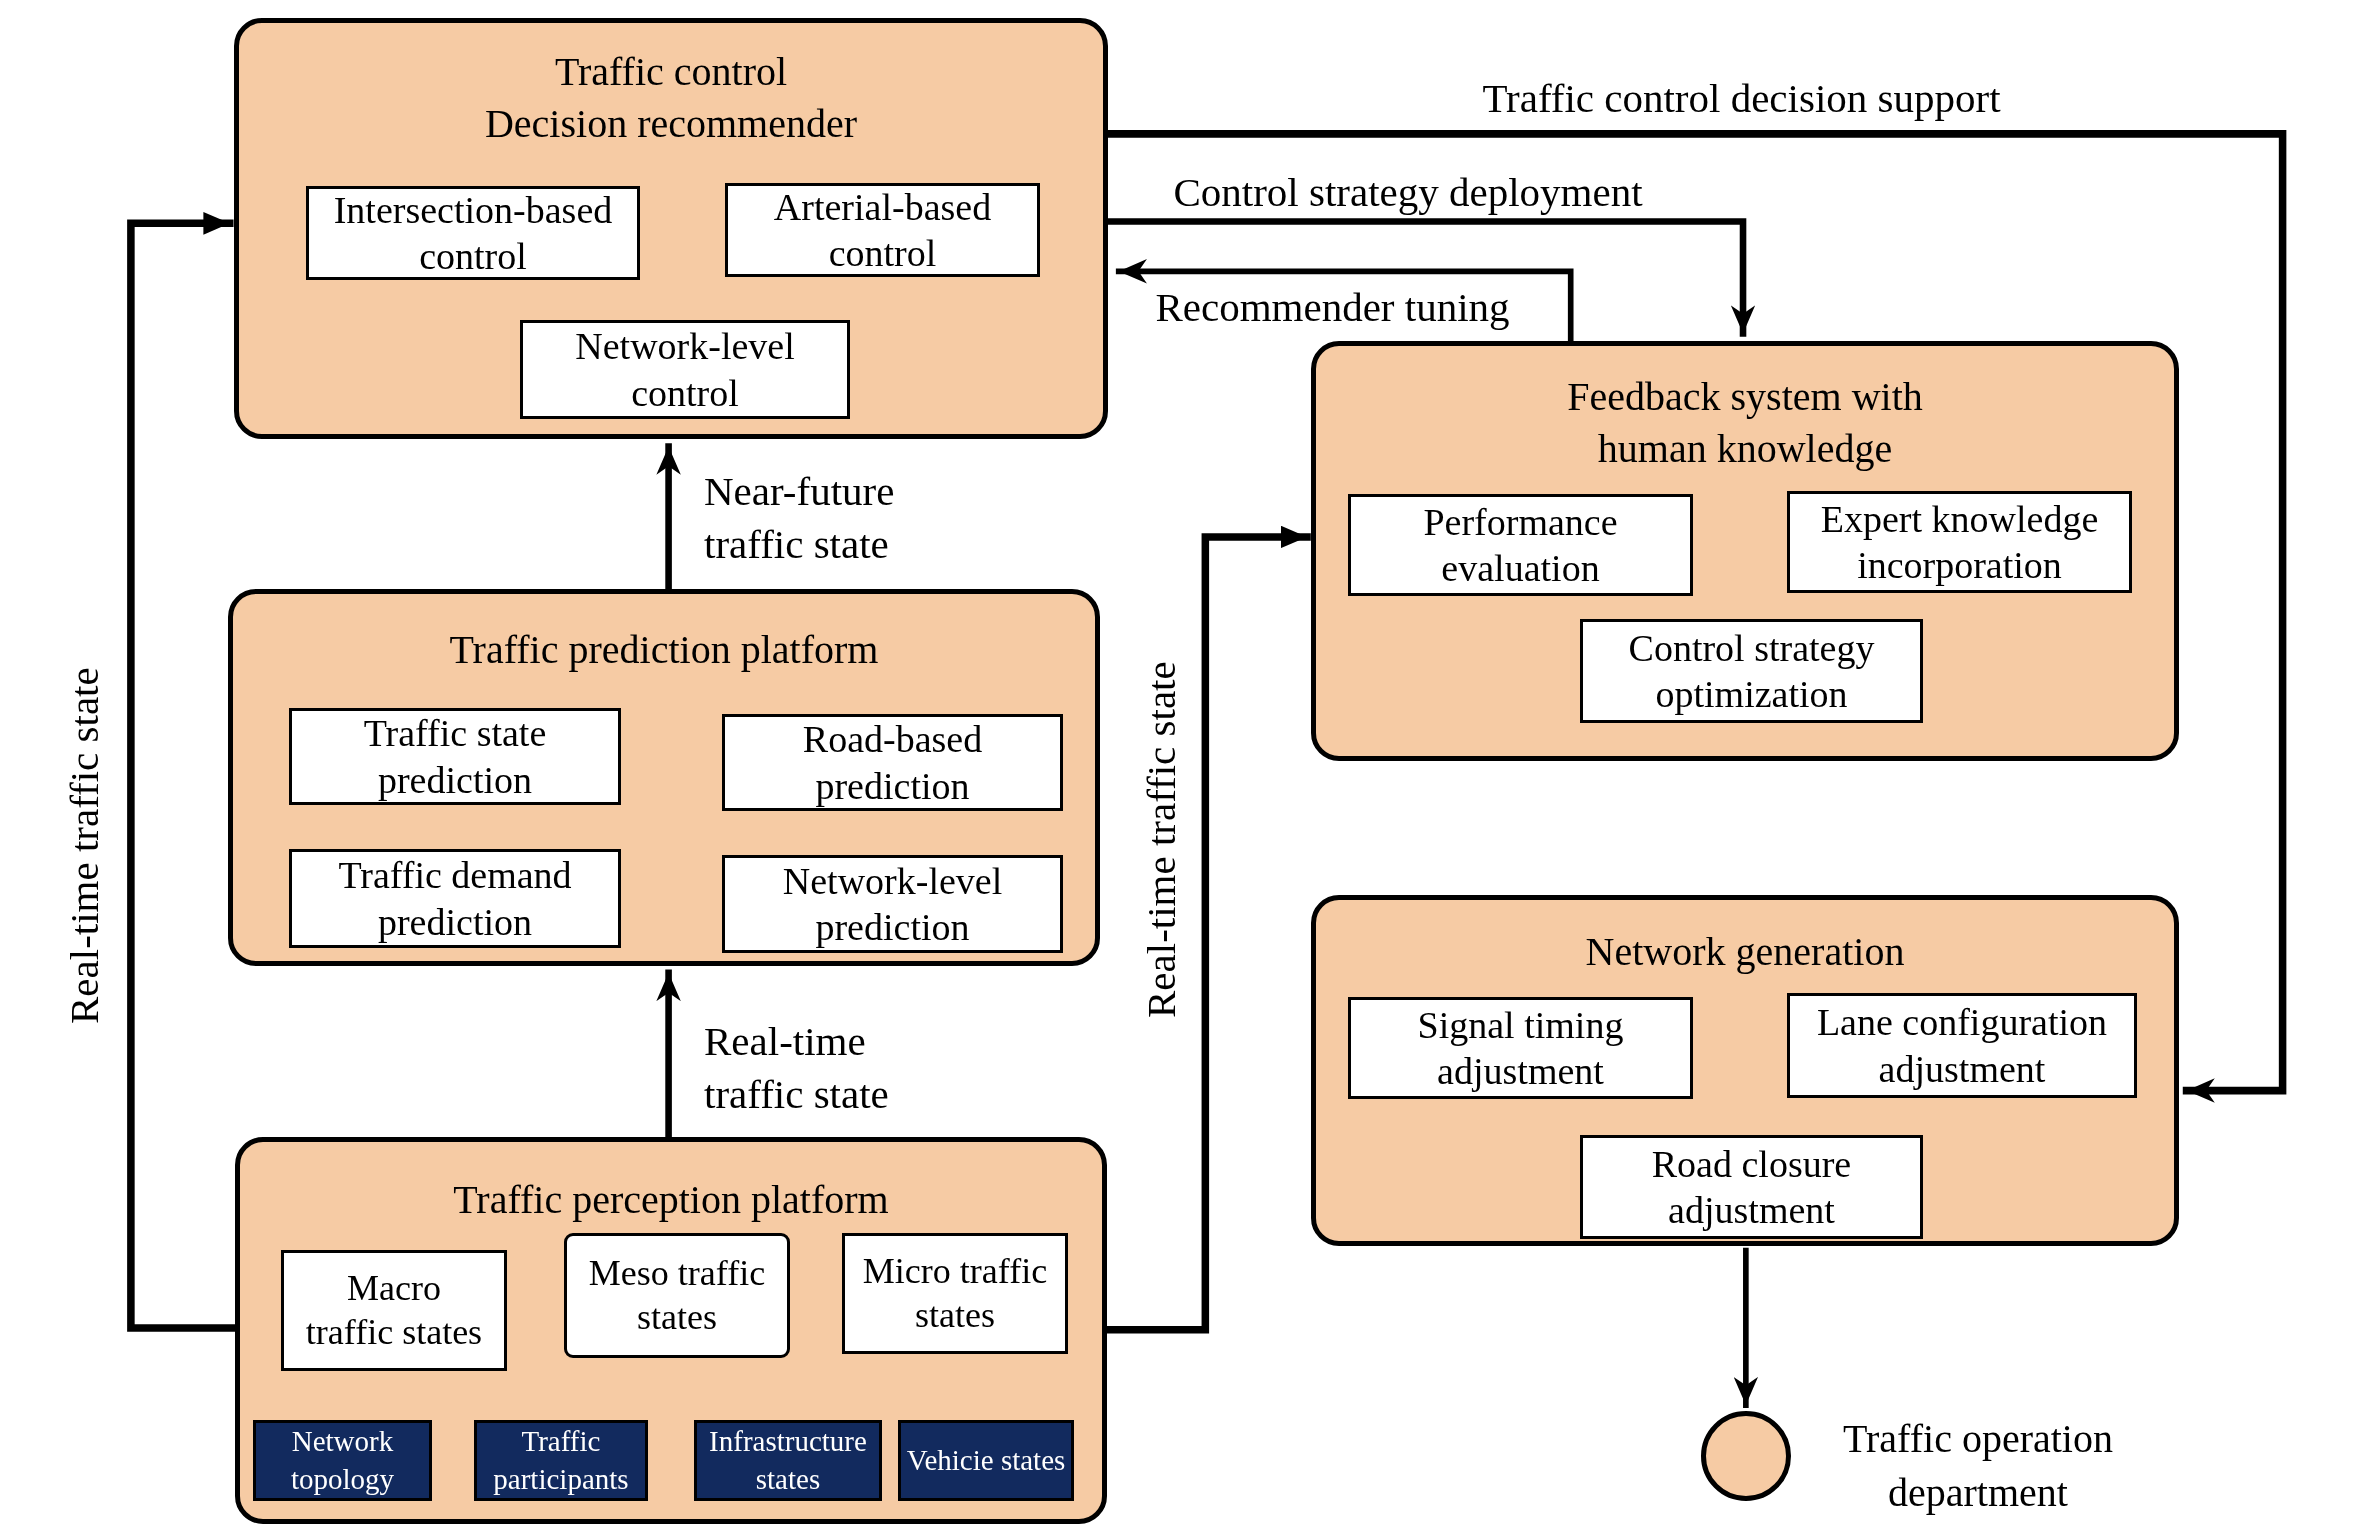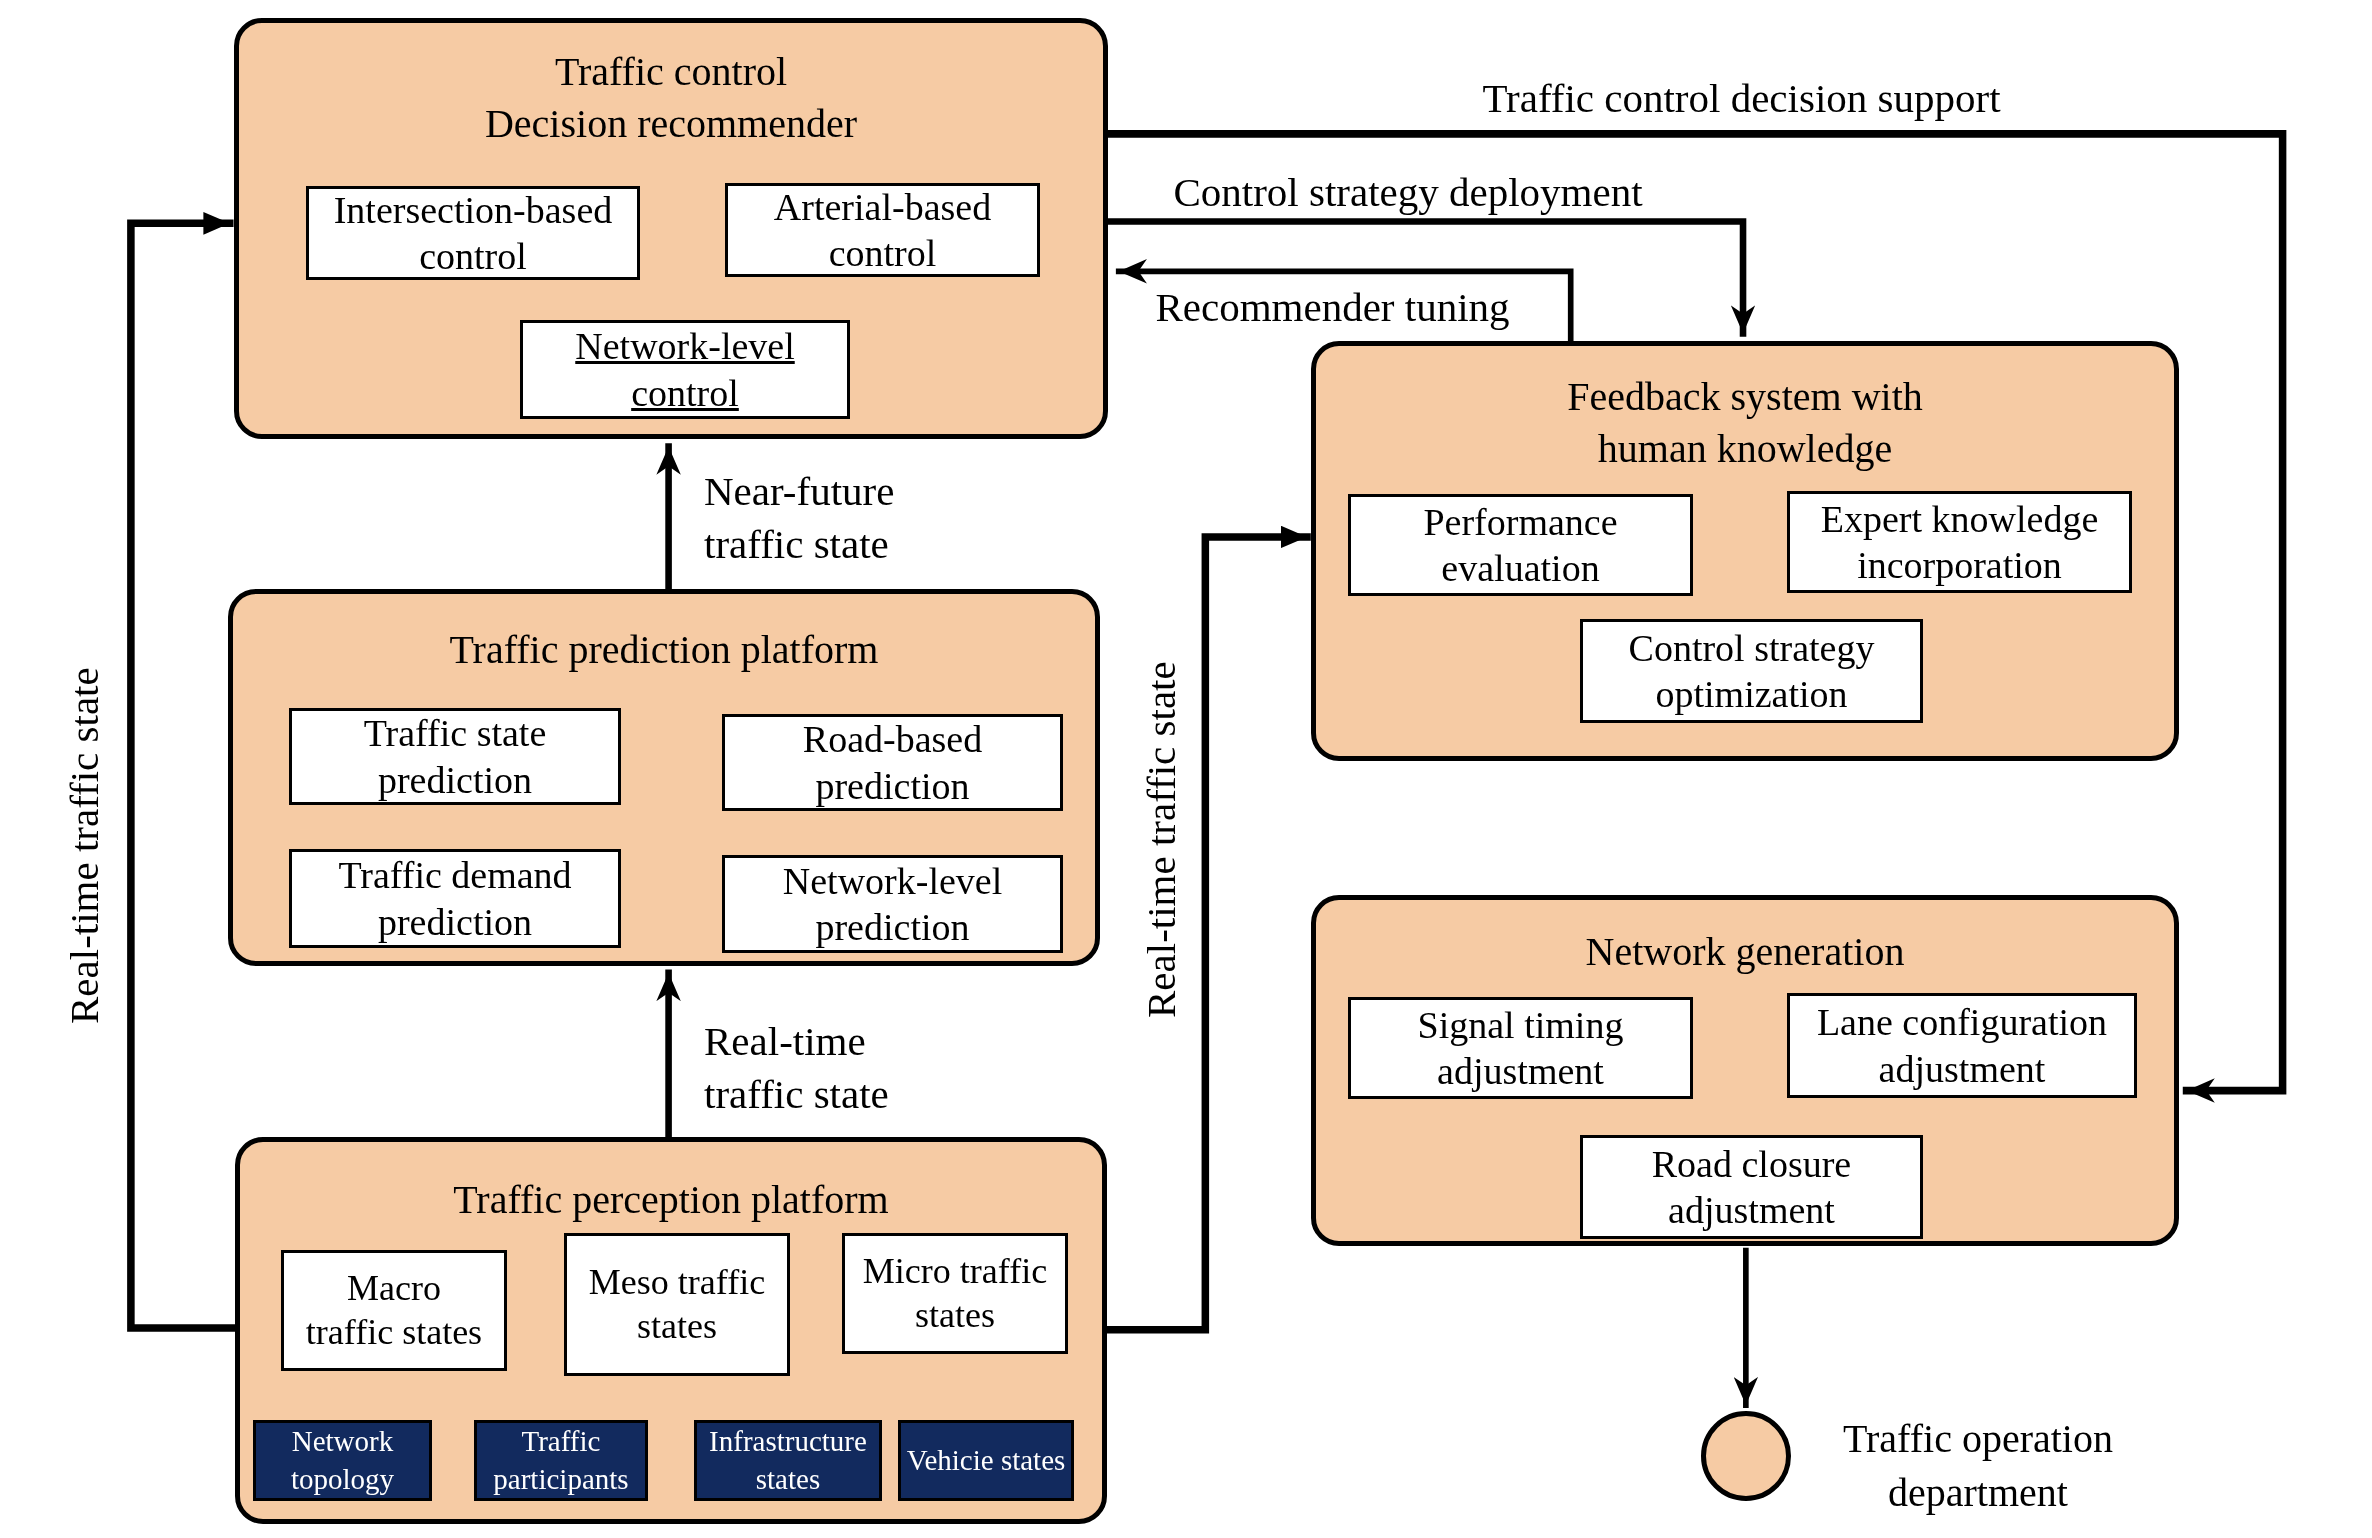--- a/index.html
+++ b/index.html
@@ -97,35 +97,35 @@
     <path d="M1854,1328 L1854,1492" stroke="#000" stroke-width="6" fill="none" stroke-linecap="square" marker-end="url(#barb)"></path>
   </svg>
 
   <div class="platform" style="left:234px;top:18px;width:874px;height:421px;">
     <div class="platform-title" style="top:22.6px;">
       <div>Traffic control</div>
       <div>Decision recommender</div>
     </div>
     <div class="sub-box" style="left:67px;top:163px;width:334px;height:94px;">Intersection-based control</div>
     <div class="sub-box" style="left:486px;top:160px;width:315px;height:94px;">Arterial-based control</div>
-    <div class="sub-box" style="left:281px;top:297px;width:330px;height:99px;text-decoration:underline;">Network-level control</div>
+    <div class="sub-box" style="left:281px;top:297px;width:330px;height:99px;">Network-level control</div>
   </div>
 
   <div class="platform" style="left:228px;top:589px;width:872px;height:377px;">
     <div class="platform-title" style="top:30px;">Traffic prediction platform</div>
     <div class="sub-box" style="left:56px;top:114px;width:332px;height:97px;">Traffic state prediction</div>
     <div class="sub-box" style="left:489px;top:120px;width:341px;height:97px;">Road-based prediction</div>
     <div class="sub-box" style="left:56px;top:255px;width:332px;height:99px;">Traffic demand prediction</div>
     <div class="sub-box" style="left:489px;top:261px;width:341px;height:98px;">Network-level prediction</div>
   </div>
 
   <div class="platform" style="left:235px;top:1137px;width:872px;height:387px;">
     <div class="platform-title" style="top:32px;">Traffic perception platform</div>
     <div class="sub-box state-box" style="left:41px;top:108px;width:226px;height:121px;">Macro traffic states</div>
-    <div class="sub-box state-box" style="left:324px;top:91px;width:226px;height:143px;">Meso traffic states</div>
+    <div class="sub-box state-box" style="left:324px;top:91px;width:226px;height:125px;border-radius:9px;">Meso traffic states</div>
     <div class="sub-box state-box" style="left:602px;top:91px;width:226px;height:121px;">Micro traffic states</div>
     <div class="source-box" style="left:13px;top:278px;width:179px;height:81px;">Network topology</div>
     <div class="source-box" style="left:234px;top:278px;width:174px;height:81px;">Traffic participants</div>
     <div class="source-box" style="left:454px;top:278px;width:188px;height:81px;">Infrastructure states</div>
     <div class="source-box" style="left:658px;top:278px;width:176px;height:81px;">Vehicie states</div>
   </div>
 
   <div class="platform" style="left:1311px;top:341px;width:868px;height:420px;">
     <div class="platform-title" style="top:24.5px;">
       <div>Feedback system with</div>

